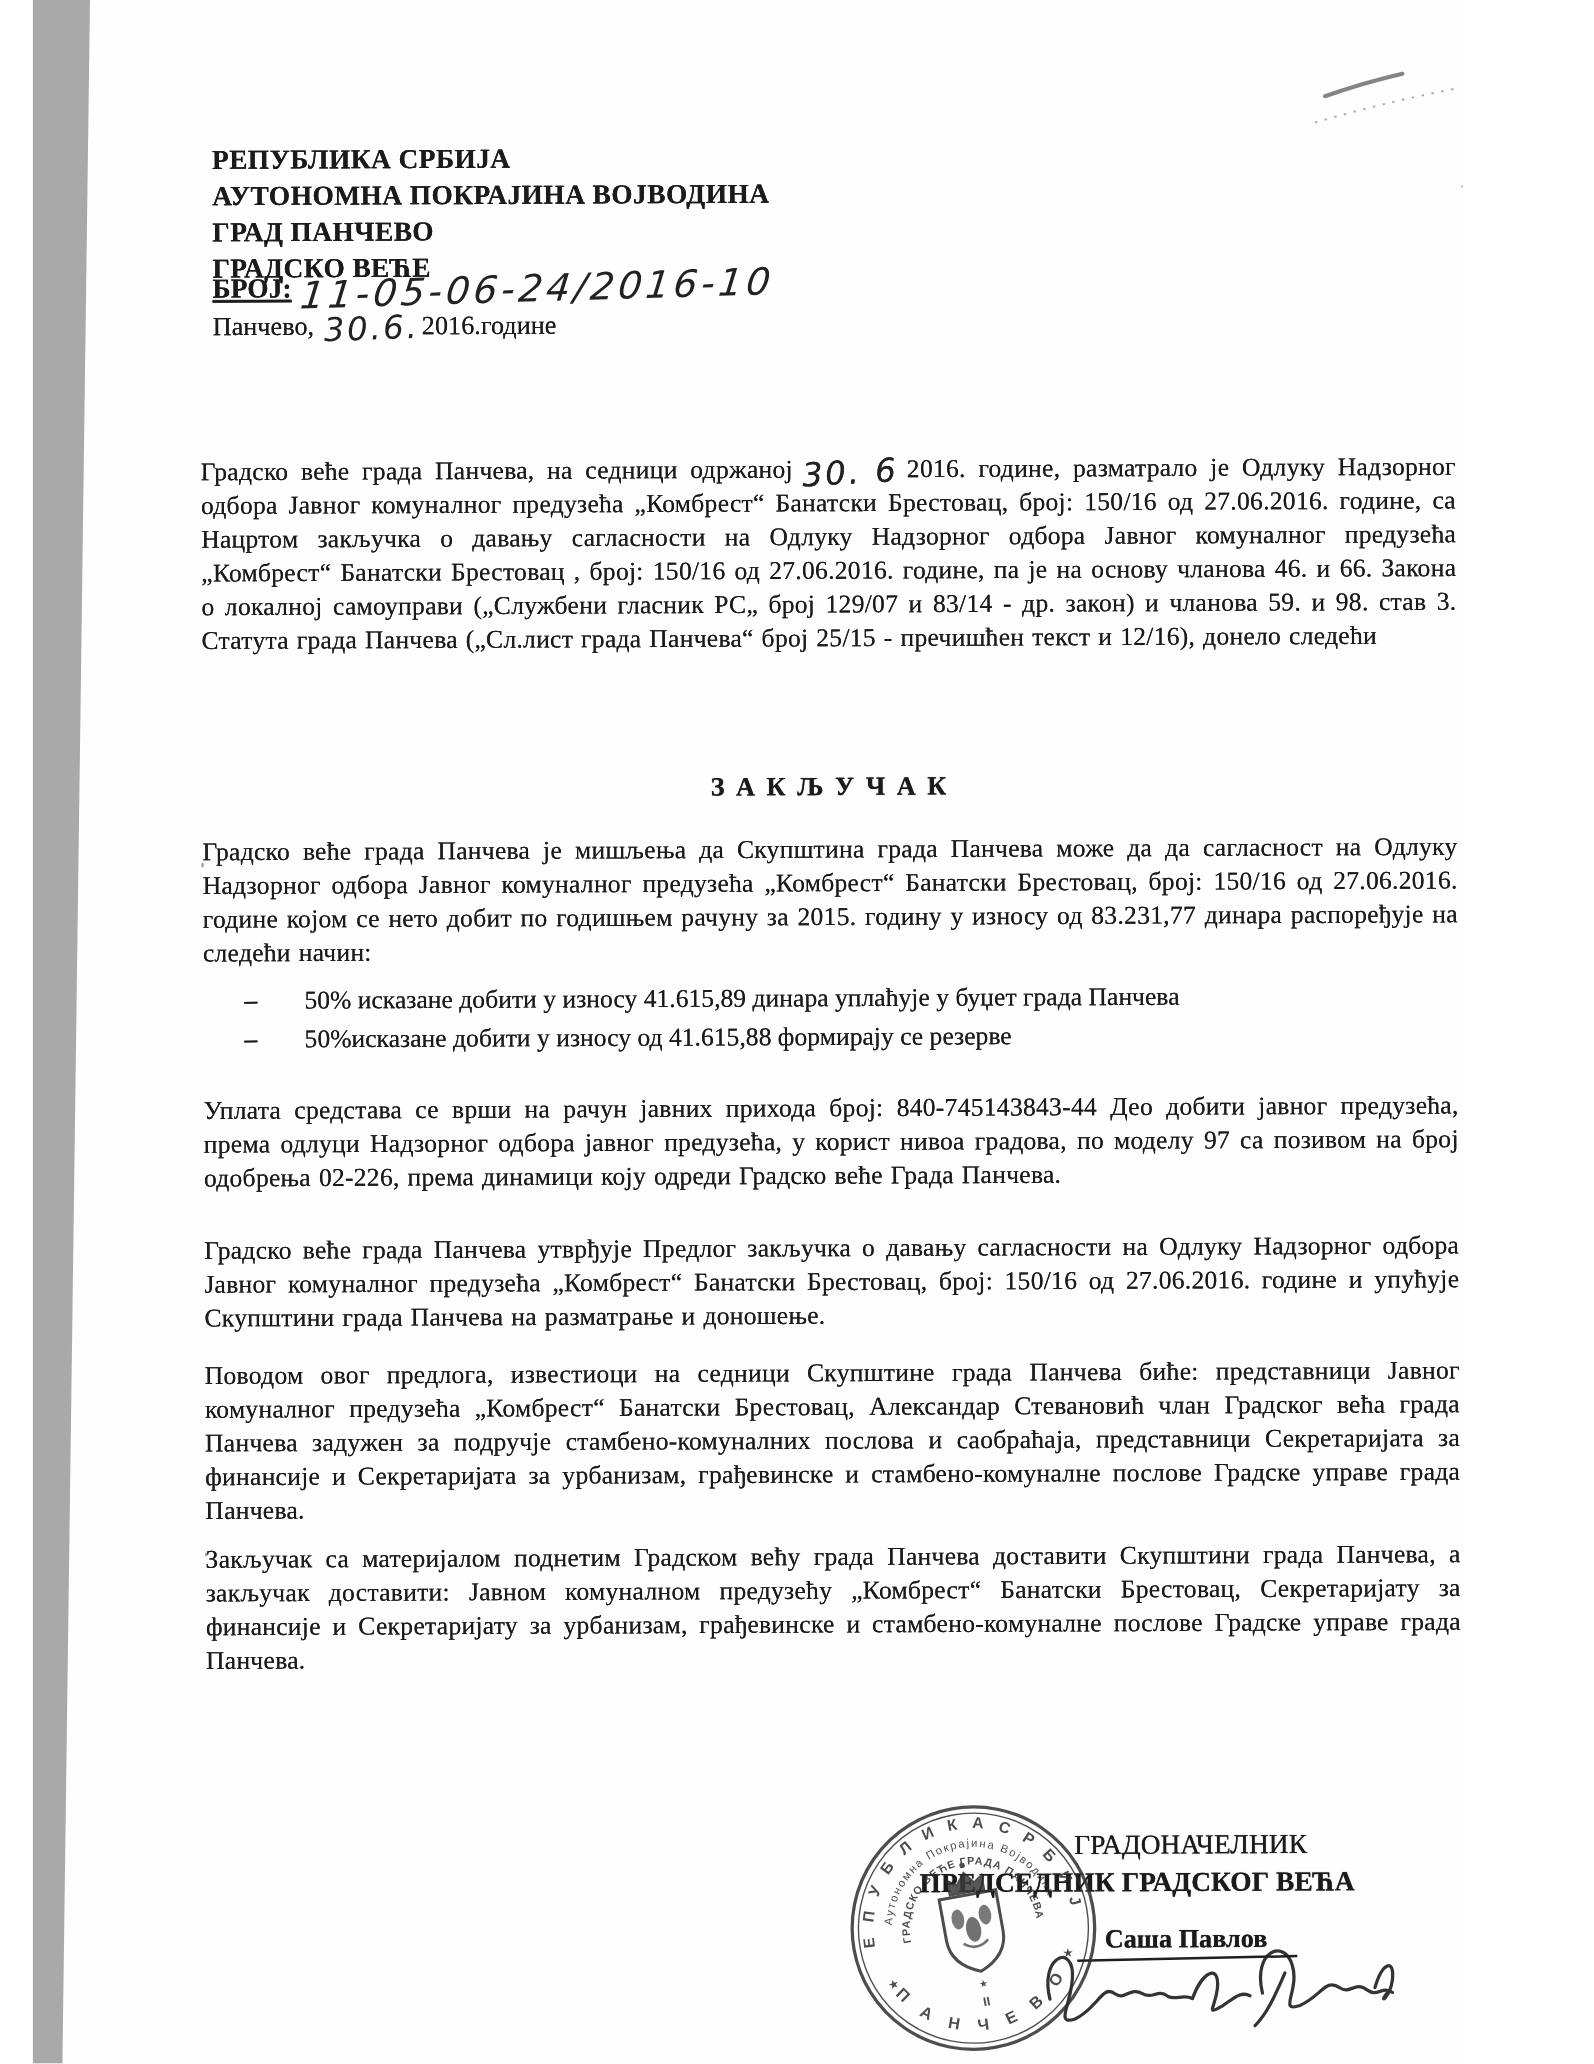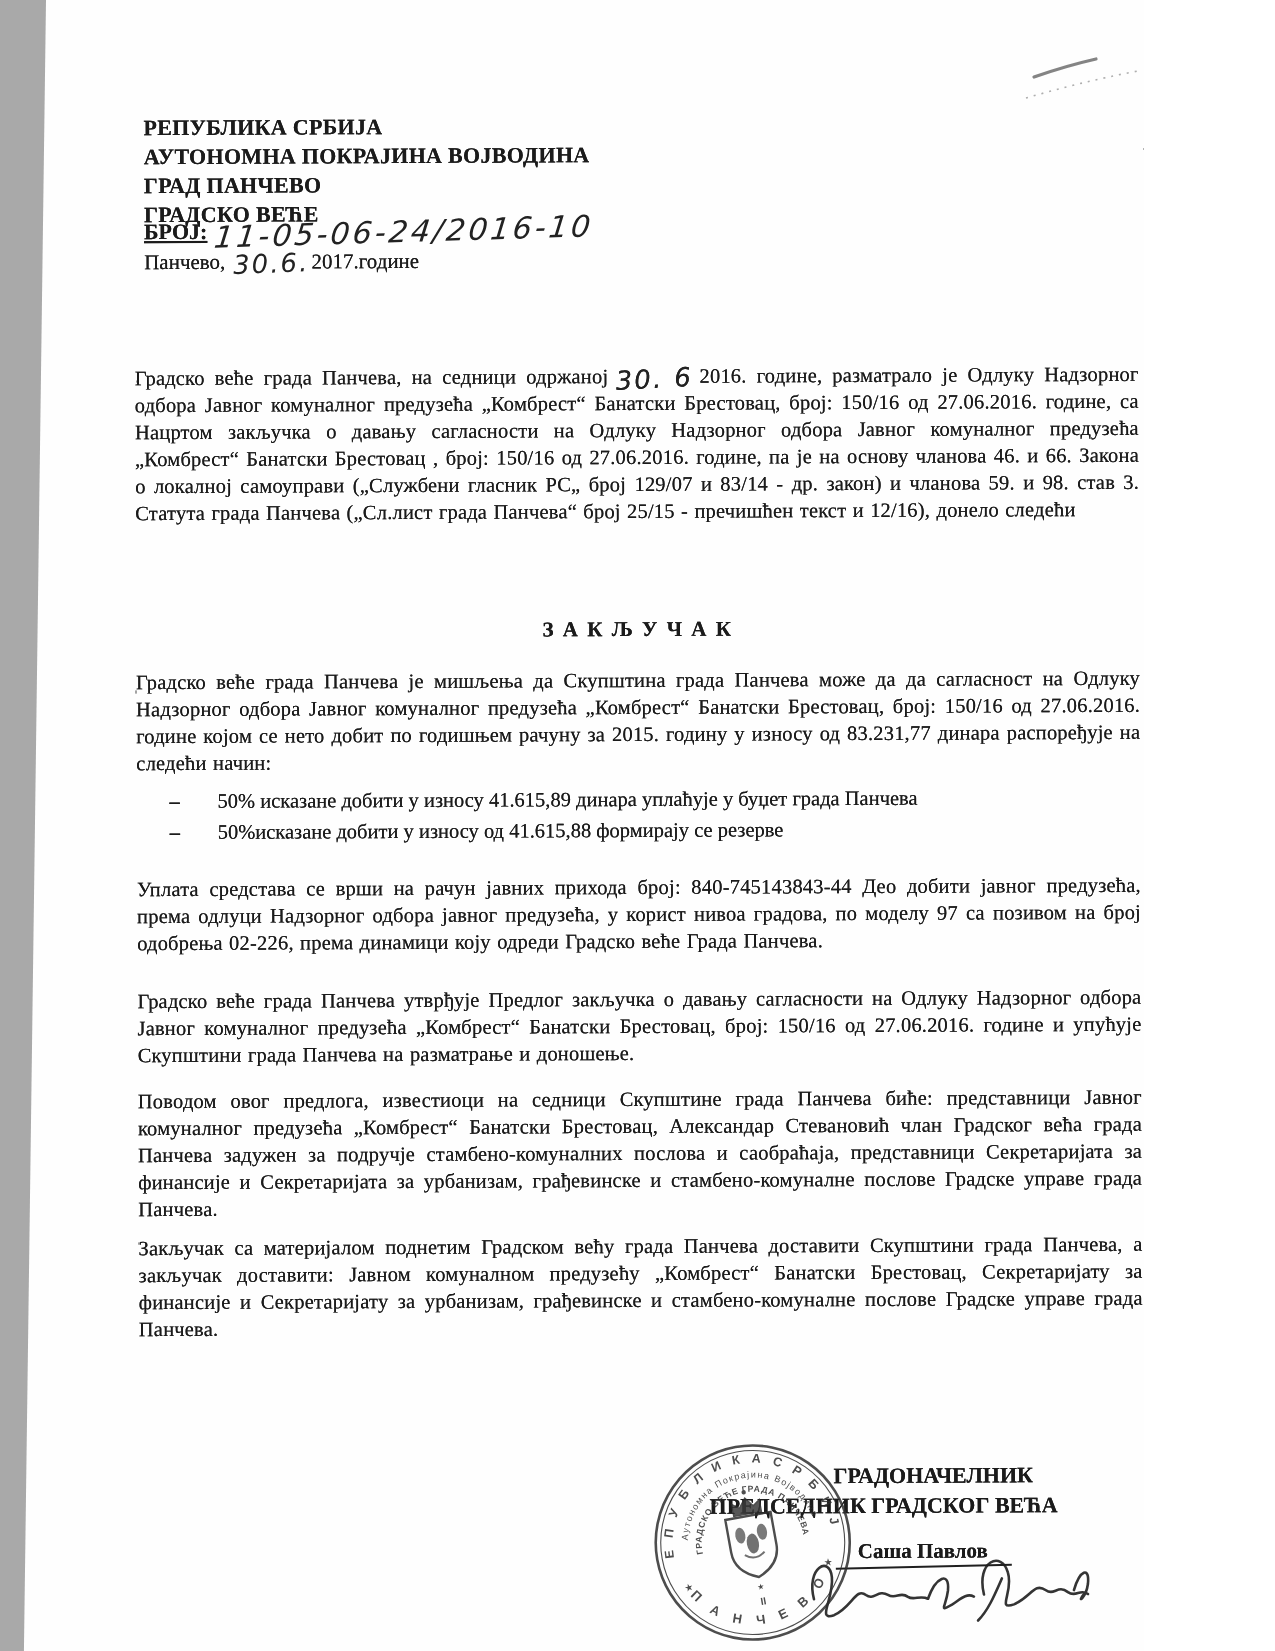--- a/index.html
+++ b/index.html
@@ -1,18 +1,18 @@
 <!DOCTYPE html>
 <html><head>
 <meta charset="utf-8">
 <style>
   html,body { margin:0; padding:0; background:#ffffff; }
   .page {
     position:relative; width:1144px; height:1651px; background:#fefefe;
-    overflow:hidden; font-family:"Liberation Serif", serif; color:#1b1b1b;
+    overflow:hidden; font-family:"Liberation Serif", serif; color:#1b1b1b;margin-left:26px;
   }
   .scan-edge {
     position:absolute; left:0; top:0; width:46px; height:1651px;
     background:#a9a9a9;
     clip-path: polygon(0 0, 100% 0, 52% 100%, 0 100%);
   }
   .content { position:absolute; left:0; top:0; width:1275px; height:1651px;
     transform: rotate(-0.25deg); transform-origin: 50% 0; }
 
   .hdr-block { position:absolute; left:143px; top:111px; }
@@ -34,21 +34,21 @@
   .hand-inline { display:inline-block; font-size:26px; line-height:0; vertical-align:-5px; transform:rotate(-3deg); margin:0 7px; letter-spacing:2px; }
 
   .doc-title {
     position:absolute; left:133px; top:617px; width:1004px; text-align:center;
     font-weight:bold; font-size:21px; letter-spacing:2px; text-shadow:0 0 0.6px #222;
   }
 
   .bullet-row { position:absolute; left:166px; white-space:nowrap; font-size:20.5px; text-shadow:0 0 0.4px #2a2a2a; }
   .bullet-dash { display:inline-block; width:48px; font-weight:bold; }
 
-  .sig-role1 { position:absolute; left:827px; top:1464px; font-weight:bold; font-size:22px; white-space:nowrap; text-shadow:0 0 0.6px #222; }
+  .sig-role1 { position:absolute; left:827px; top:1464px; font-weight:normal; font-size:22px; white-space:nowrap; text-shadow:0 0 0.6px #222; }
   .sig-role2 { position:absolute; left:703px; top:1494px; font-weight:bold; font-size:22px; white-space:nowrap; text-shadow:0 0 0.6px #222; }
   .sig-name  { position:absolute; left:851px; top:1540px; font-weight:bold; font-size:21px; white-space:nowrap; text-shadow:0 0 0.6px #222; }
   .sig-line  { position:absolute; left:829px; top:1567px; width:176px; height:2px; background:#1f1f1f; transform:rotate(-1deg); }
 
   .stamp-svg { position:absolute; left:640px; top:1440px; }
   .sig-svg   { position:absolute; left:793px; top:1550px; }
   .pen-svg   { position:absolute; left:1016px; top:50px; }
 
   .speck { position:absolute; background:#9a9a9a; border-radius:50%; }
 </style>
@@ -75,21 +75,21 @@
       <div class="hdr-line">АУТОНОМНА ПОКРАЈИНА ВОЈВОДИНА</div>
       <div class="hdr-line">ГРАД ПАНЧЕВО</div>
       <div class="hdr-line">ГРАДСКО ВЕЋЕ</div>
     </div>
 
     <div class="broj-row">
       <span class="broj-label">БРОЈ:</span><span class="hand hand-number">11-05-06-24/2016-10</span>
     </div>
 
     <div class="place-row">
-      <span class="place-label">Панчево,</span><span class="hand hand-date">30.6.</span><span class="date-printed">2017.године</span>
+      <span class="place-label">Панчево,</span><span class="hand hand-date">30.6.</span><span class="date-printed">2016.године</span>
     </div>
 
     <div class="para" style="top:363px;">
       <span>Градско веће града Панчева, на седници одржаној</span><span class="hand hand-inline">30. 6</span><span>2016. године,  разматрало је  Одлуку Надзорног одбора Јавног комуналног предузећа „Комбрест“ Банатски Брестовац, број: 150/16 од 27.06.2016. године, са Нацртом закључка о давању сагласности на Одлуку Надзорног одбора Јавног комуналног предузећа „Комбрест“ Банатски Брестовац , број: 150/16 од 27.06.2016. године, па је на основу чланова 46. и 66. Закона  о локалној самоуправи („Службени гласник РС„ број 129/07 и 83/14 - др. закон) и чланова 59. и 98. став 3. Статута града Панчева („Сл.лист града Панчева“ број 25/15 - пречишћен текст и 12/16), донело следећи</span>
     </div>
 
     <div class="doc-title">З А К Љ У Ч А К</div>
 
     <div class="para" style="top:667px;">Градско веће града Панчева је мишљења да Скупштина града Панчева може да да сагласност на Одлуку Надзорног одбора Јавног комуналног предузећа „Комбрест“ Банатски Брестовац, број: 150/16 од 27.06.2016. године којом се  нето добит по годишњем рачуну за 2015. годину у износу од 83.231,77 динара распоређује на следећи начин:</div>
 

